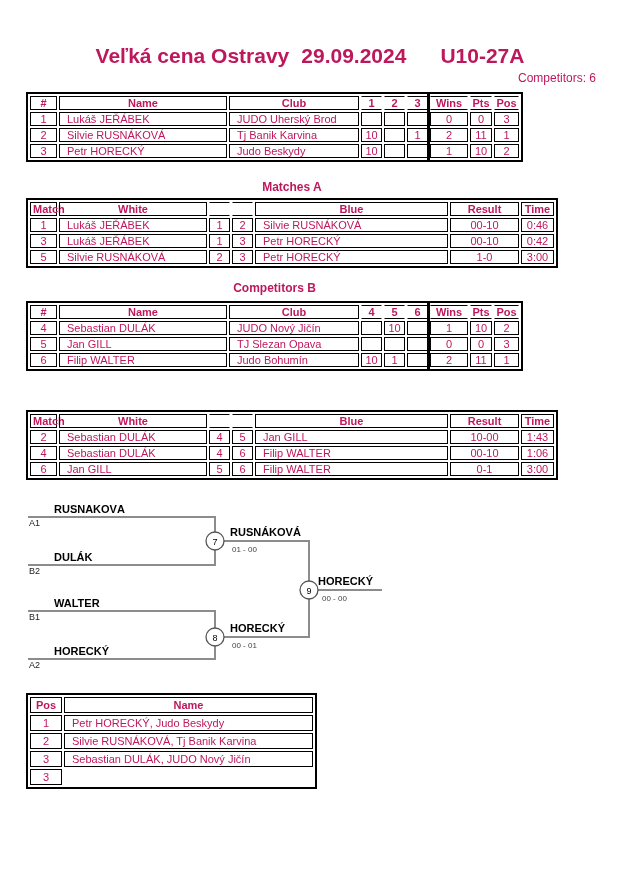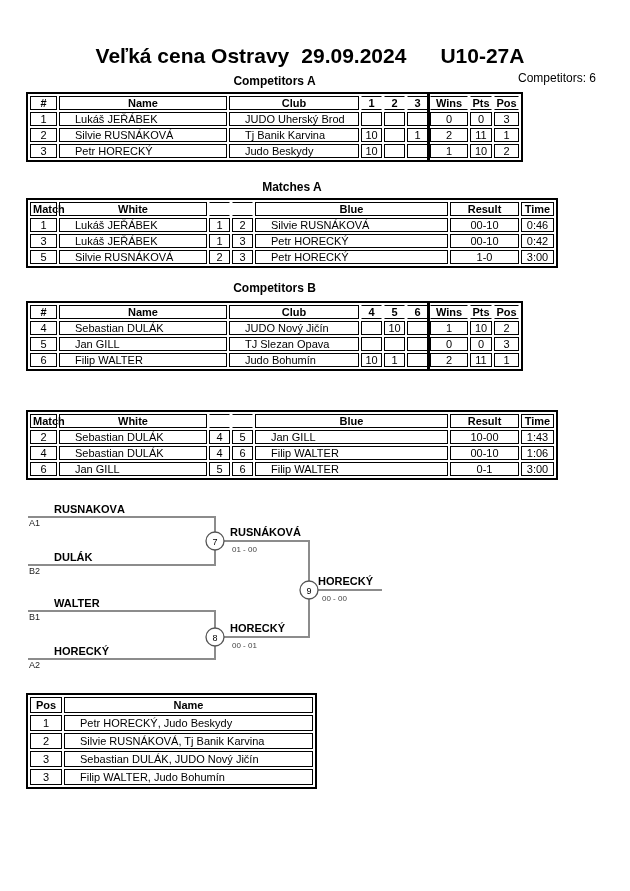--- a/index.html
+++ b/index.html
@@ -1,33 +1,33 @@
 <!DOCTYPE html>
 <html><head>
 <meta charset="utf-8">
 <style>
   html,body { margin:0; padding:0; background:#fff; }
   .page { position:relative; width:630px; height:891px; background:#fff;
-          font-family:"Liberation Sans", sans-serif; color:#000000; overflow:hidden; }
+          font-family:"Liberation Sans", sans-serif; color:#be185d; overflow:hidden; }
 
   .main-title { position:absolute; top:44px; left:0; width:620px; text-align:center;
                 font-size:21px; font-weight:bold; white-space:nowrap; }
   .main-title .t-date { margin-left:12px; }
   .main-title .t-cat  { margin-left:34px; }
 
   .note { position:absolute; top:71px; right:34px; font-size:12px;margin-left:12px; }
 
   .sec-title { position:absolute; font-size:12px; font-weight:bold; text-align:center; }
 
   .tbl { position:absolute; box-sizing:border-box; background:#fff;
          border:2px solid #000; padding:2px; display:grid; gap:2px; }
   .tbl .c { box-sizing:border-box; border:1px solid #000; font-size:11px; line-height:12px;
             display:flex; align-items:center; justify-content:center;
             white-space:nowrap; overflow:hidden; }
-  .tbl .c.left { justify-content:flex-start; padding-left:15px; }
+  .tbl .c.left { justify-content:flex-start; padding-left:7px; }
   .tbl .c.hdr  { font-weight:bold; }
   .tbl .c.nb   { border-left-color:transparent; border-right-color:transparent; }
   .tbl .c.ovf  { overflow:visible; justify-content:flex-start; padding-left:2px; }
 
   .comp-tbl   { width:497px; grid-template-columns:27px 168px 130px 21px 21px 21px 38px 22px 25px; grid-auto-rows:14px; }
   .match-tbl  { width:532px; grid-template-columns:27px 148px 21px 21px 193px 69px 33px; grid-auto-rows:14px; }
   .res-tbl    { width:291px; grid-template-columns:32px 249px; grid-auto-rows:16px; }
 
   .vdiv { position:absolute; top:0; bottom:0; left:399px; width:3px; background:#000; }
 
@@ -43,21 +43,20 @@
 <body>
 
 <div class="page">
 
   <div class="main-title">
     <span>Veľká cena Ostravy</span><span class="t-date">29.09.2024</span><span class="t-cat">U10-27A</span>
   </div>
 
   <div class="note">Competitors: 6</div>
 
-  <div class="sec-title" style="left:26px;top:74px;width:497px;">Competitors A</div>
   <div class="tbl comp-tbl" style="left:26px;top:92px;">
     <div class="vdiv"></div>
     <div class="c hdr">#</div>
     <div class="c hdr">Name</div>
     <div class="c hdr">Club</div>
     <div class="c hdr nb">1</div>
     <div class="c hdr nb">2</div>
     <div class="c hdr nb">3</div>
     <div class="c hdr nb">Wins</div>
     <div class="c hdr nb">Pts</div>
@@ -242,16 +241,15 @@
     <div class="c hdr">Pos</div>
     <div class="c hdr">Name</div>
 
     <div class="c">1</div>
     <div class="c left">Petr HORECKÝ, Judo Beskydy</div>
     <div class="c">2</div>
     <div class="c left">Silvie RUSNÁKOVÁ, Tj Banik Karvina</div>
     <div class="c">3</div>
     <div class="c left">Sebastian DULÁK, JUDO Nový Jičín</div>
     <div class="c">3</div>
-    <div class="c left">Filip WALTER, Judo Bohumín</div>
   </div>
 
 </div>
 
 </body></html>

